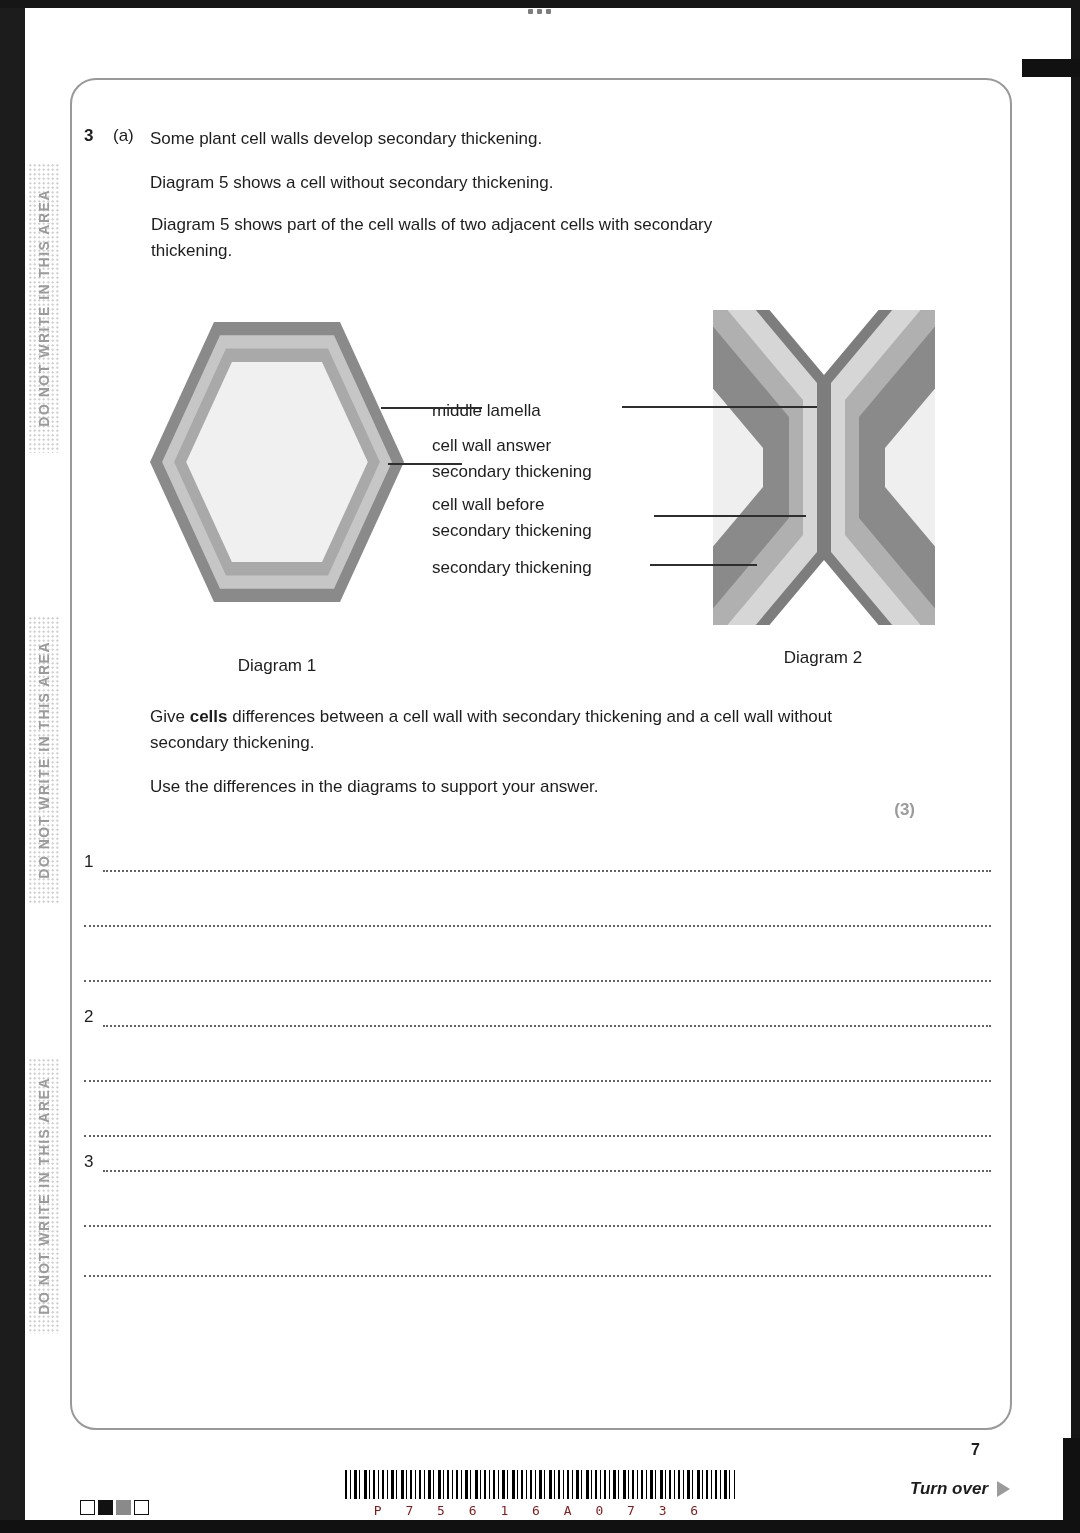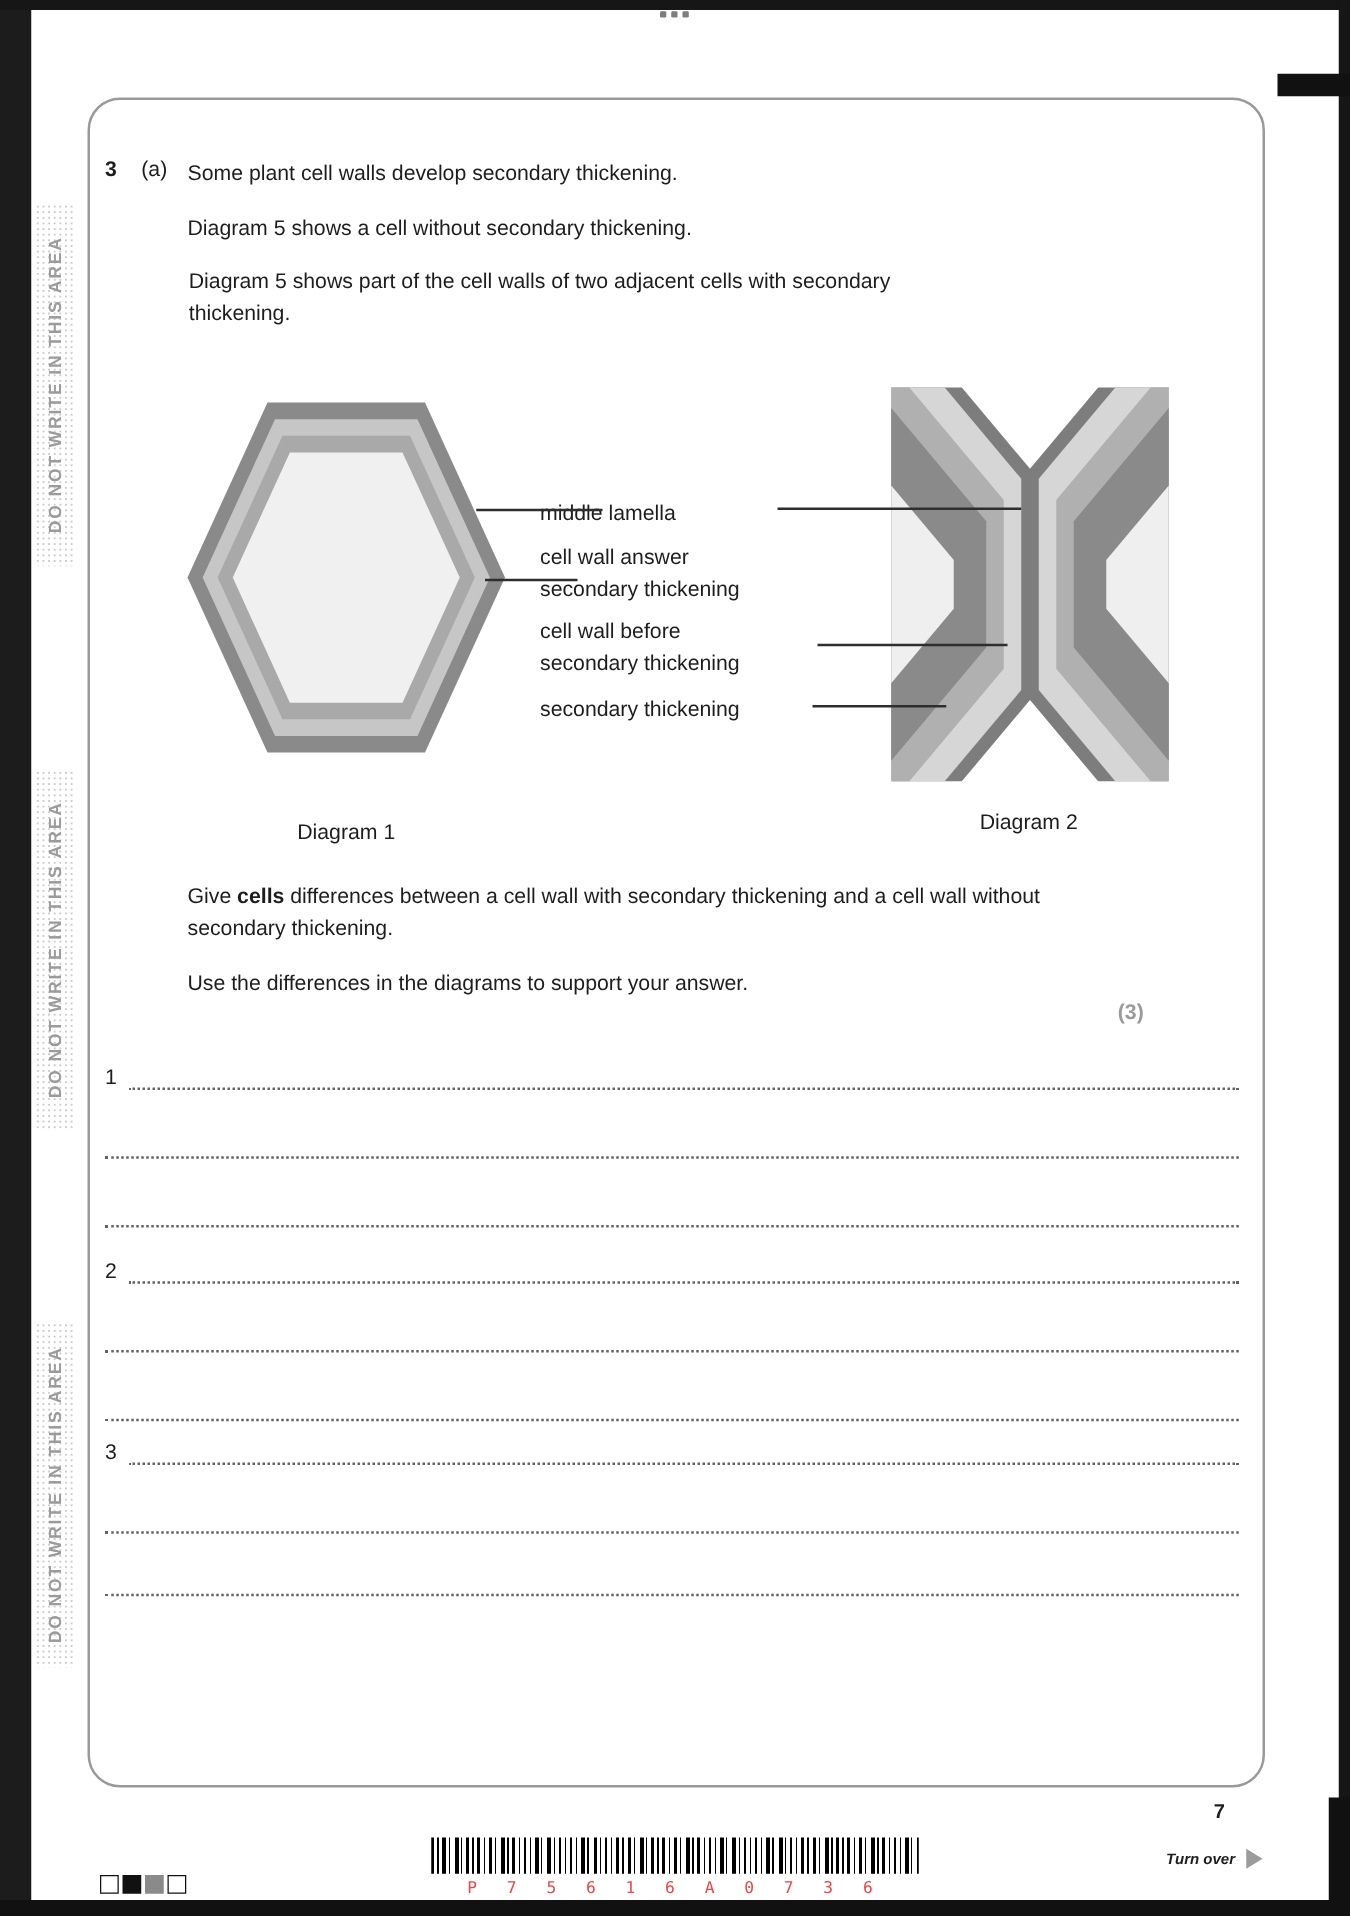--- a/index.html
+++ b/index.html
@@ -46,23 +46,23 @@
   .check-squares{position:absolute;display:flex;gap:3px}
   .sq{display:block;width:15px;height:15px}
   .sq.outline{border:1.6px solid #111;background:#fff}
   .sq.black{background:#111}
   .sq.gray{background:#8a8a8a}
 
   .barcode{position:absolute;background:repeating-linear-gradient(90deg,
       #000 0 2px,#fff 2px 5px,#000 5px 6px,#fff 6px 9px,#000 9px 12px,#fff 12px 14px,
       #000 14px 15px,#fff 15px 19px,#000 19px 22px,#fff 22px 24px,#000 24px 25px,
       #fff 25px 28px,#000 28px 30px,#fff 30px 33px,#000 33px 34px,#fff 34px 37px)}
-  .barcode-text{position:absolute;font-family:"DejaVu Sans Mono","Liberation Mono",monospace;font-size:13px;letter-spacing:8px;text-align:center;white-space:nowrap;color:#ef4444}
+  .barcode-text{position:absolute;font-family:"DejaVu Sans Mono","Liberation Mono",monospace;font-size:13px;letter-spacing:8px;text-align:center;white-space:nowrap;color:#7f1d1d}
 
-  .turnover{position:absolute;display:flex;justify-content:flex-end;align-items:center;gap:9px;font-weight:700;font-style:italic;font-size:12px}
+  .turnover{position:absolute;display:flex;justify-content:flex-end;align-items:center;gap:9px;font-weight:700;font-style:italic;font-size:17px}
   .tri{display:block;width:0;height:0;border-top:8px solid transparent;border-bottom:8px solid transparent;border-left:13px solid #9b9b9b}
 </style>
 </head>
 <body>
 
 <div class="frame-left"></div>
 <div class="frame-top"></div>
 <div class="frame-right"></div>
 <div class="frame-bottom"></div>
 <div class="crop-tr"></div>

